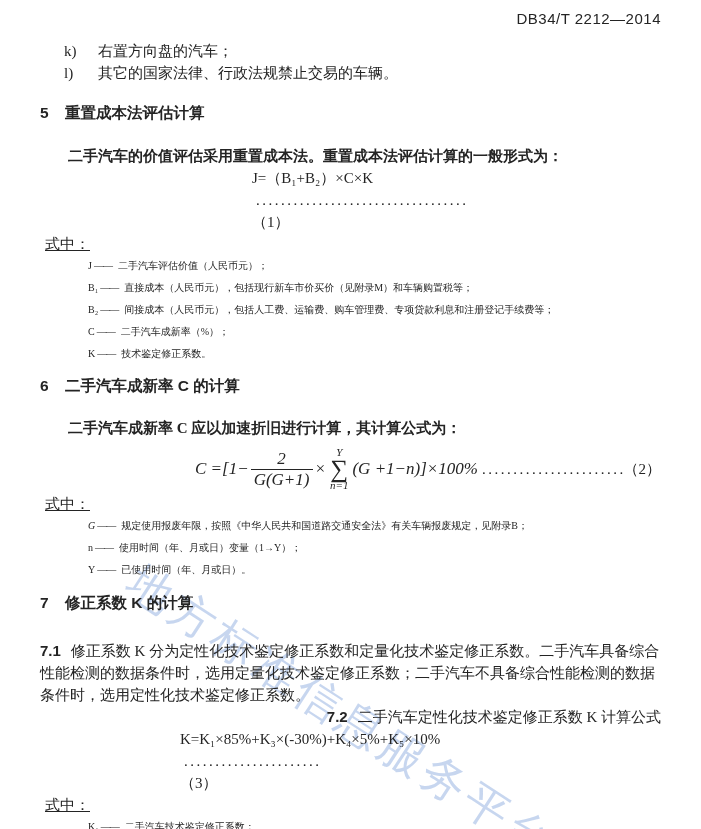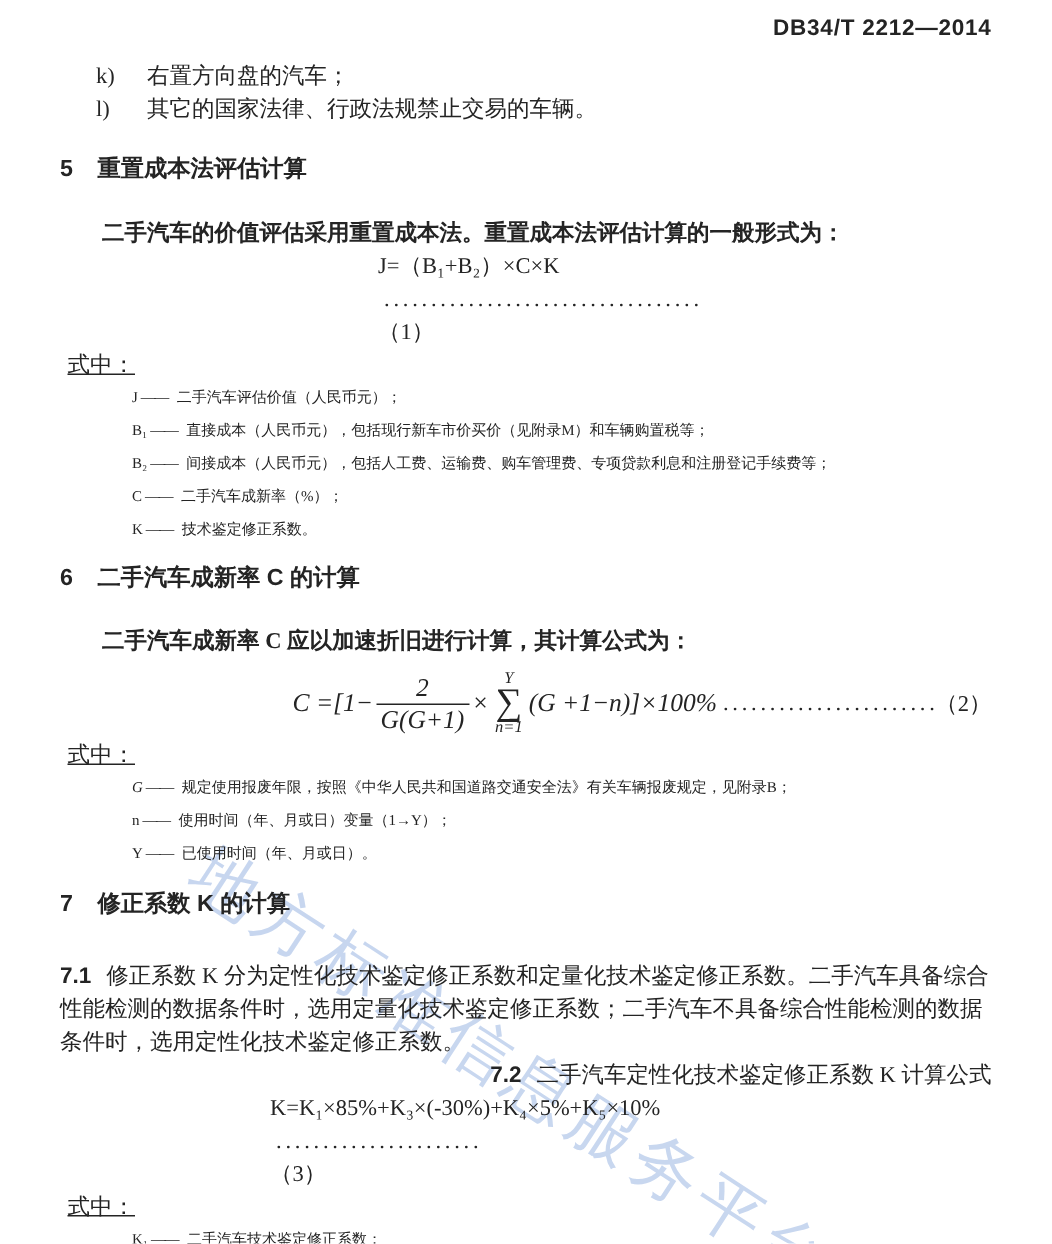--- a/index.html
+++ b/index.html
@@ -27,21 +27,21 @@
     color:#6f96d6;
     opacity:0.38;
     white-space:nowrap;
     z-index:0;
     font-family:"Liberation Serif","DejaVu Serif",serif;
   }
   p{margin:0;}
   .doc-header{
     text-align:right;
     font-family:"Liberation Sans","DejaVu Sans",sans-serif;
-    font-weight:bold;
+    font-weight:normal;
     font-size:15px;
     letter-spacing:0.5px;
     padding-top:2px;
   }
   .intro-list{margin-top:13px;}
   .list-row{
     display:flex;
     margin-left:24px;
     font-size:15px;
     line-height:22px;

